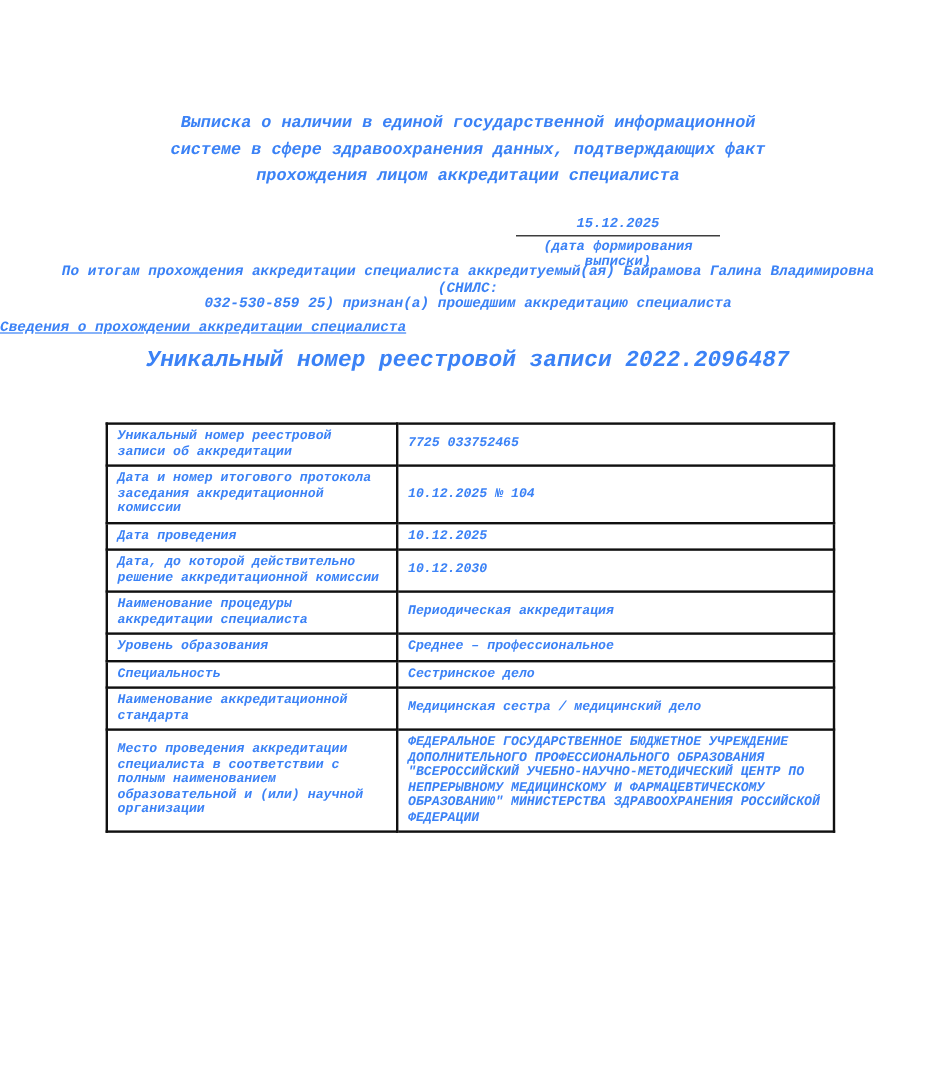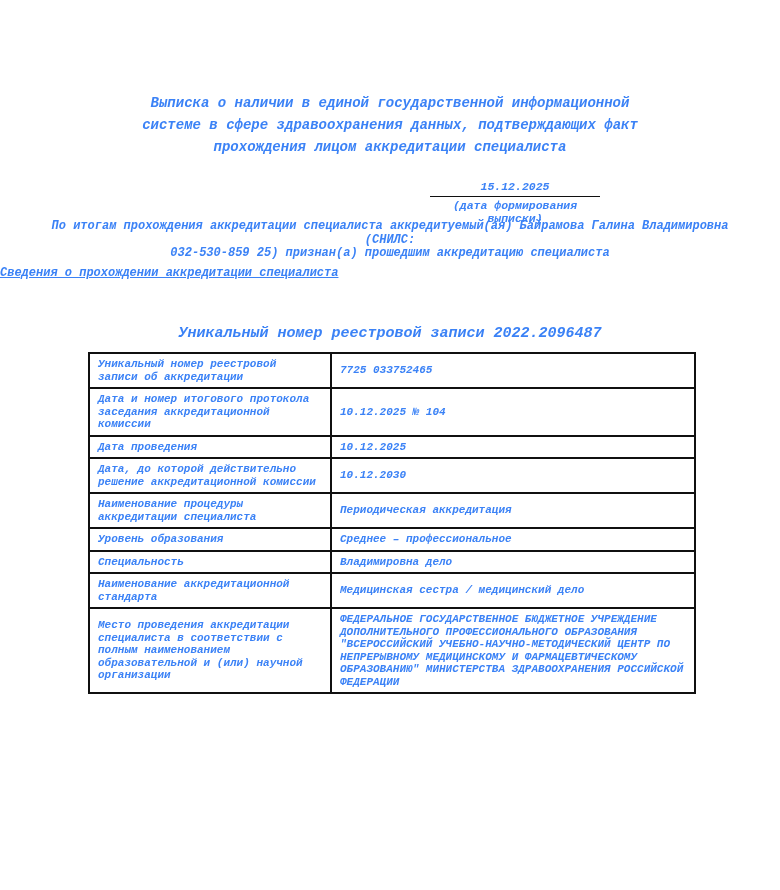--- a/index.html
+++ b/index.html
@@ -63,22 +63,21 @@
   }
   .section-heading span {
     text-decoration: underline;
   }
   .registry-heading {
     position: absolute;
     top: 289px;
     left: 0;
     right: 0;
     text-align: center;
-    font-size: 15px;
-    margin-top: 36px;
+    font-size: 19px;
   }
   table.acc-table {
     position: absolute;
     top: 312px;
     left: 88px;
     width: 602px;
     border-collapse: collapse;
     table-layout: fixed;
     margin-top: 40px;
   }
@@ -143,21 +142,21 @@
         <tr>
           <td class="cell-label">Наименование процедуры аккредитации специалиста</td>
           <td class="cell-value">Периодическая аккредитация</td>
         </tr>
         <tr>
           <td class="cell-label">Уровень образования</td>
           <td class="cell-value">Среднее – профессиональное</td>
         </tr>
         <tr>
           <td class="cell-label">Специальность</td>
-          <td class="cell-value">Владимировна дело</td>
+          <td class="cell-value">Сестринское дело</td>
         </tr>
         <tr>
           <td class="cell-label">Наименование аккредитационной стандарта</td>
           <td class="cell-value">Медицинская сестра / медицинский дело</td>
         </tr>
         <tr>
           <td class="cell-label">Место проведения аккредитации специалиста в соответствии с полным наименованием образовательной и (или) научной организации</td>
           <td class="cell-value">ФЕДЕРАЛЬНОЕ ГОСУДАРСТВЕННОЕ БЮДЖЕТНОЕ УЧРЕЖДЕНИЕ ДОПОЛНИТЕЛЬНОГО ПРОФЕССИОНАЛЬНОГО ОБРАЗОВАНИЯ "ВСЕРОССИЙСКИЙ УЧЕБНО-НАУЧНО-МЕТОДИЧЕСКИЙ ЦЕНТР ПО НЕПРЕРЫВНОМУ МЕДИЦИНСКОМУ И ФАРМАЦЕВТИЧЕСКОМУ ОБРАЗОВАНИЮ" МИНИСТЕРСТВА ЗДРАВООХРАНЕНИЯ РОССИЙСКОЙ ФЕДЕРАЦИИ</td>
         </tr>
       </tbody>

